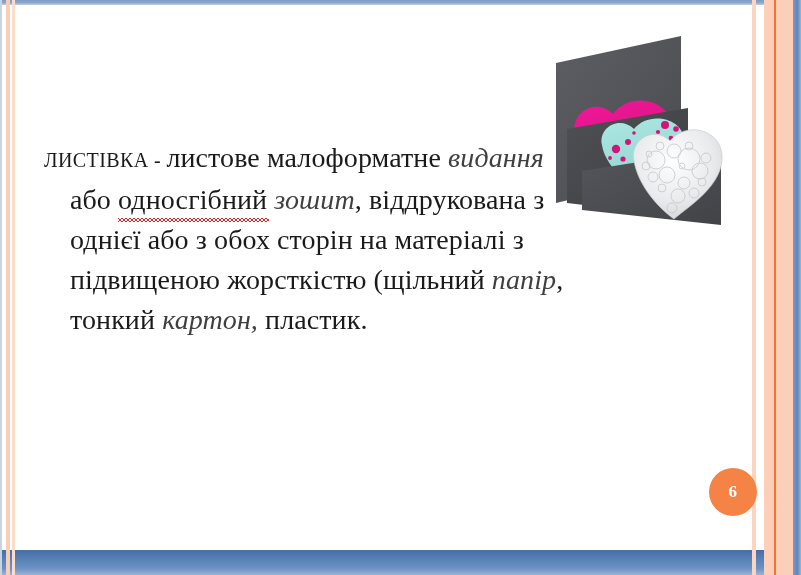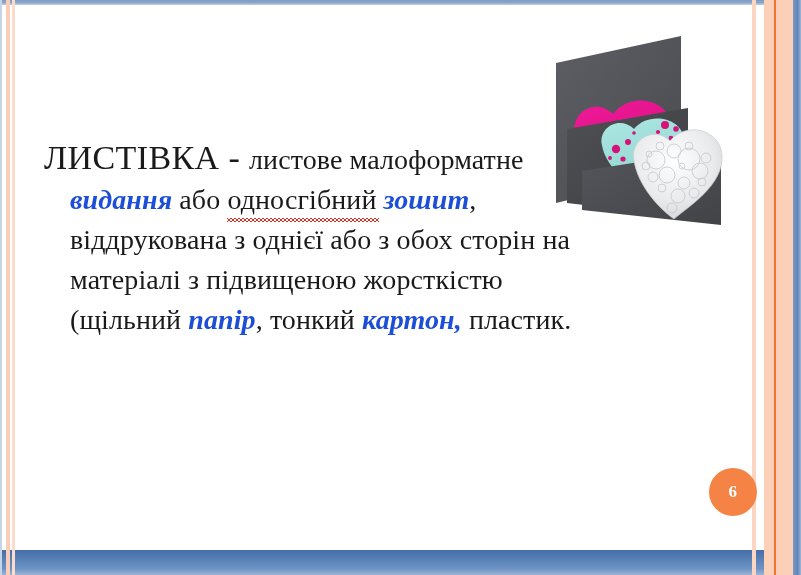--- a/index.html
+++ b/index.html
@@ -66,32 +66,32 @@
     left: 44px;
     top: 138px;
     width: 540px;
     font-family: "Liberation Serif", serif;
     font-size: 28px;
     line-height: 40px;
     color: #1a1a1a;
     letter-spacing: 0.1px;
   }
   #bodytext .lead {
-    font-size: 34px;
+    font-size: 20px;
     letter-spacing: 0.4px;
   }
   #bodytext .hang {
     display: block;
     padding-left: 26px;
     text-indent: -26px;
   }
   .hl {
-    color: #1d4ed8;
+    color: #404040;
     font-style: italic;
-    font-weight: 700;
+    font-weight: 400;
   }
   .spell {
     text-decoration-color: #1a1a1a;
     text-underline-offset: 1px;
     position: relative;
   }
   .spell::after {
     content: "";
     position: absolute;
     left: 0;

